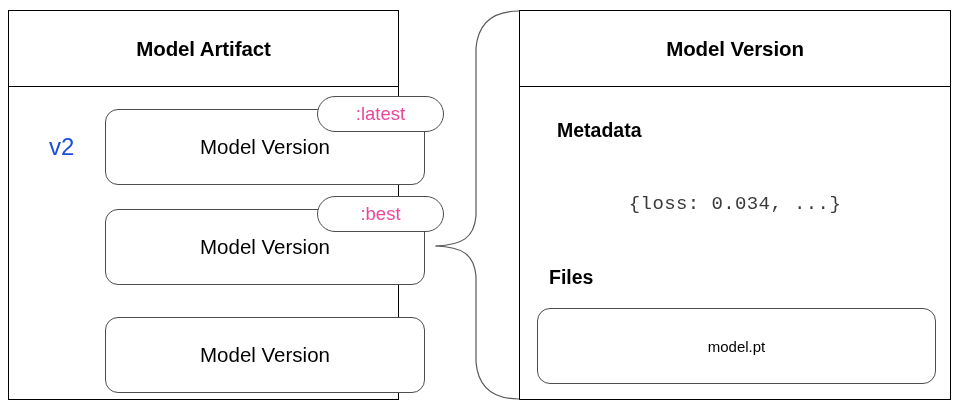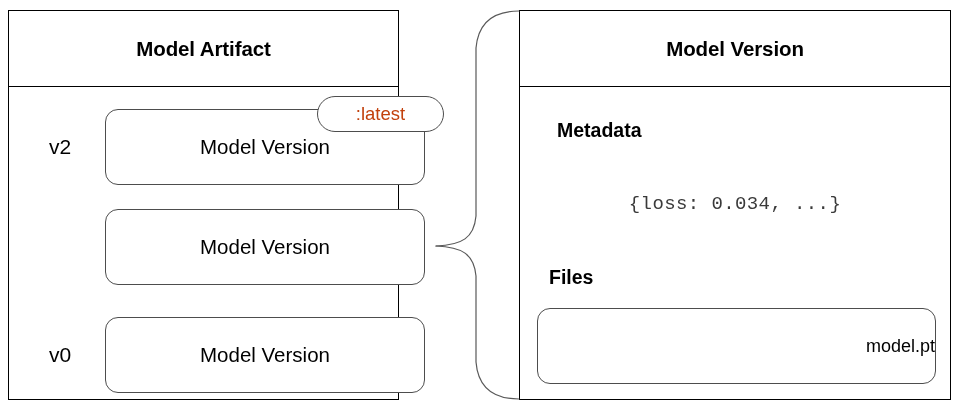--- a/index.html
+++ b/index.html
@@ -60,22 +60,22 @@
   #row-v1 { top: 122px; }
   #row-v0 { top: 230px; }
 
   .version-label {
     position: absolute;
     left: 40px;
     top: 0;
     height: 76px;
     display: flex;
     align-items: center;
-    font-size: 21px;
-    color: #000000;
+    font-size: 24px;
+    color: #1d4ed8;
   }
 
   .mv-box {
     position: absolute;
     left: 96px;
     top: 0;
     width: 320px;
     height: 76px;
     box-sizing: border-box;
     border: 1.1px solid #4d4d4d;
@@ -94,21 +94,21 @@
     box-sizing: border-box;
     width: 127px;
     height: 36px;
     border: 1.1px solid #4d4d4d;
     border-radius: 18px;
     background: #ffffff;
     display: flex;
     align-items: center;
     justify-content: center;
     font-size: 18.5px;
-    color: #c2410c;
+    color: #ec4899;
     z-index: 5;
   }
   #tag-latest { left: 308px; top: -13px; }
   #tag-best   { left: 308px; top: -13px; }
 
   
   .section-heading {
     position: absolute;
     font-size: 19.5px;
     font-weight: bold;
@@ -133,22 +133,22 @@
     left: 17px;
     top: 221px;
     width: 399px;
     height: 76px;
     box-sizing: border-box;
     border: 1.1px solid #4d4d4d;
     border-radius: 13px;
     background: #ffffff;
     display: flex;
     align-items: center;
-    justify-content: flex-end;
-    font-size: 18px;
+    justify-content: center;
+    font-size: 15px;
     color: #000000;
   }
 
   
   #connector {
     position: absolute;
     left: 0; top: 0;
     width: 960px;
     height: 411px;
     pointer-events: none;
@@ -175,24 +175,26 @@
         </div>
         <div class="alias-tag" id="tag-latest">
           <span>:latest</span>
         </div>
       </div>
 
       <div class="version-row" id="row-v1">
         <div class="mv-box">
           <span>Model Version</span>
         </div>
+        <div class="alias-tag" id="tag-best">
+          <span>:best</span>
+        </div>
       </div>
 
       <div class="version-row" id="row-v0">
-        <span class="version-label">v0</span>
         <div class="mv-box">
           <span>Model Version</span>
         </div>
       </div>
 
     </div>
   </div>
 
   <div class="panel" id="version-panel">
 

